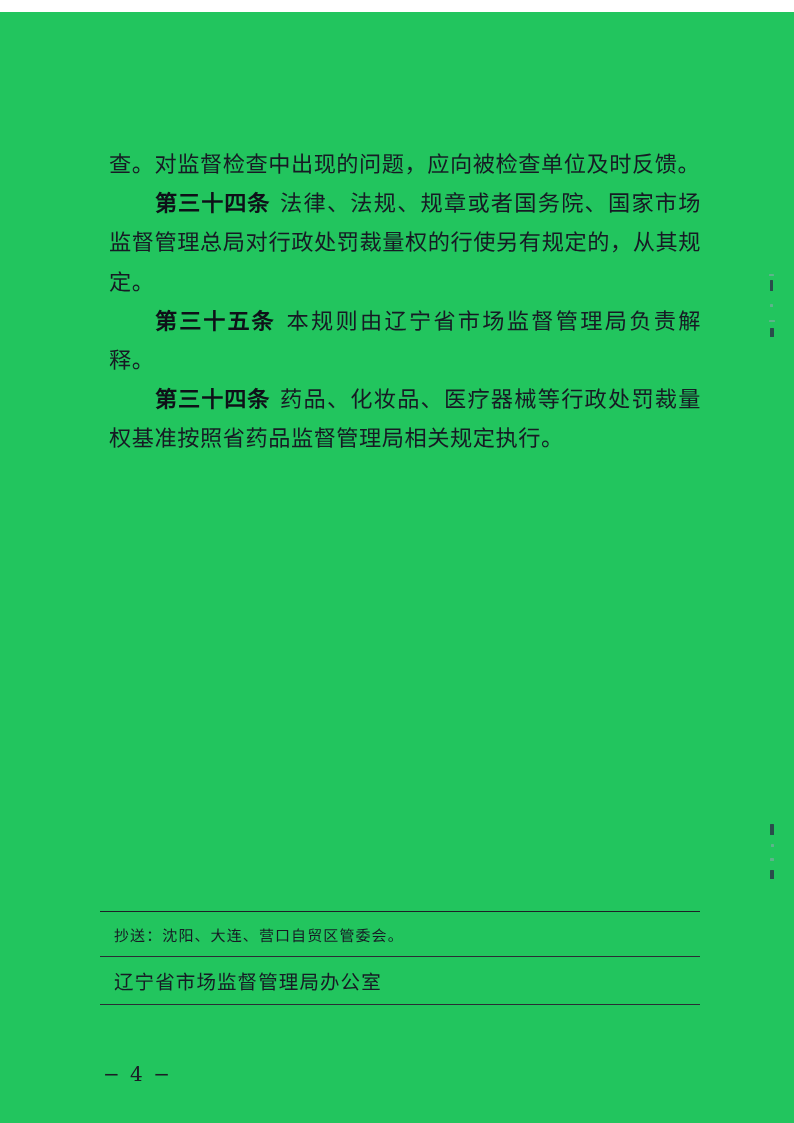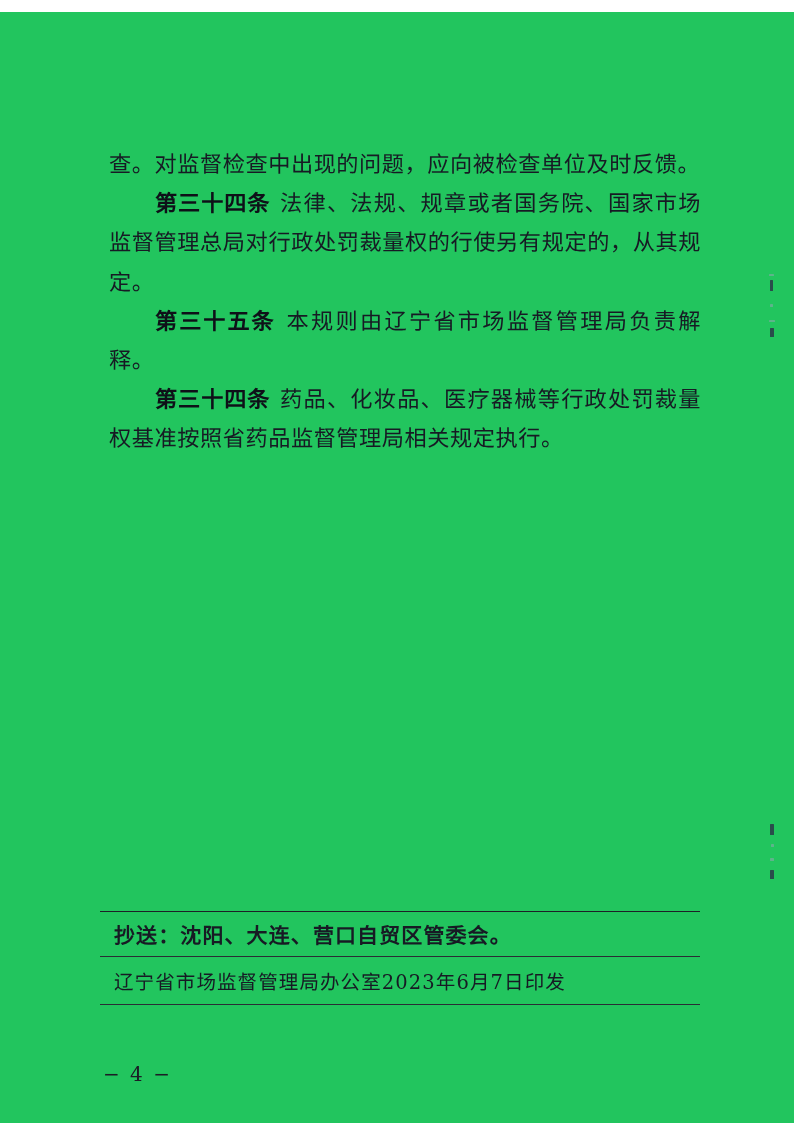--- a/index.html
+++ b/index.html
@@ -82,25 +82,24 @@
 
   .cc-row {
     height: 44px;
     display: flex;
     align-items: center;
     padding-left: 14px;
     box-sizing: border-box;
   }
 
   .cc-text {
-    font-size: 21px;
+    font-size: 15px;
     letter-spacing: 1.1px;
     color: #171a24;
     white-space: nowrap;
-    font-weight: bold;
   }
 
   .issuer-row {
     height: 47px;
     display: flex;
     align-items: center;
     justify-content: flex-start;
     padding-left: 14px;
     padding-right: 6px;
     box-sizing: border-box;
@@ -163,21 +162,20 @@
     <div class="rule"></div>
 
     <div class="cc-row">
       <span class="cc-text">抄送：沈阳、大连、营口自贸区管委会。</span>
     </div>
 
     <div class="rule thin"></div>
 
     <div class="issuer-row">
       <span class="issuer-text">辽宁省市场监督管理局办公室</span>
-      <span class="issue-date">2023年6月7日印发</span>
     </div>
 
     <div class="rule thin"></div>
 
   </div>
 
   <div class="page-number">− 4 −</div>
 
   <div class="speck" style="left:770px; top:268px; width:3px; height:11px;"></div>
   <div class="speck pale" style="left:769px; top:262px; width:5px; height:2px;"></div>

